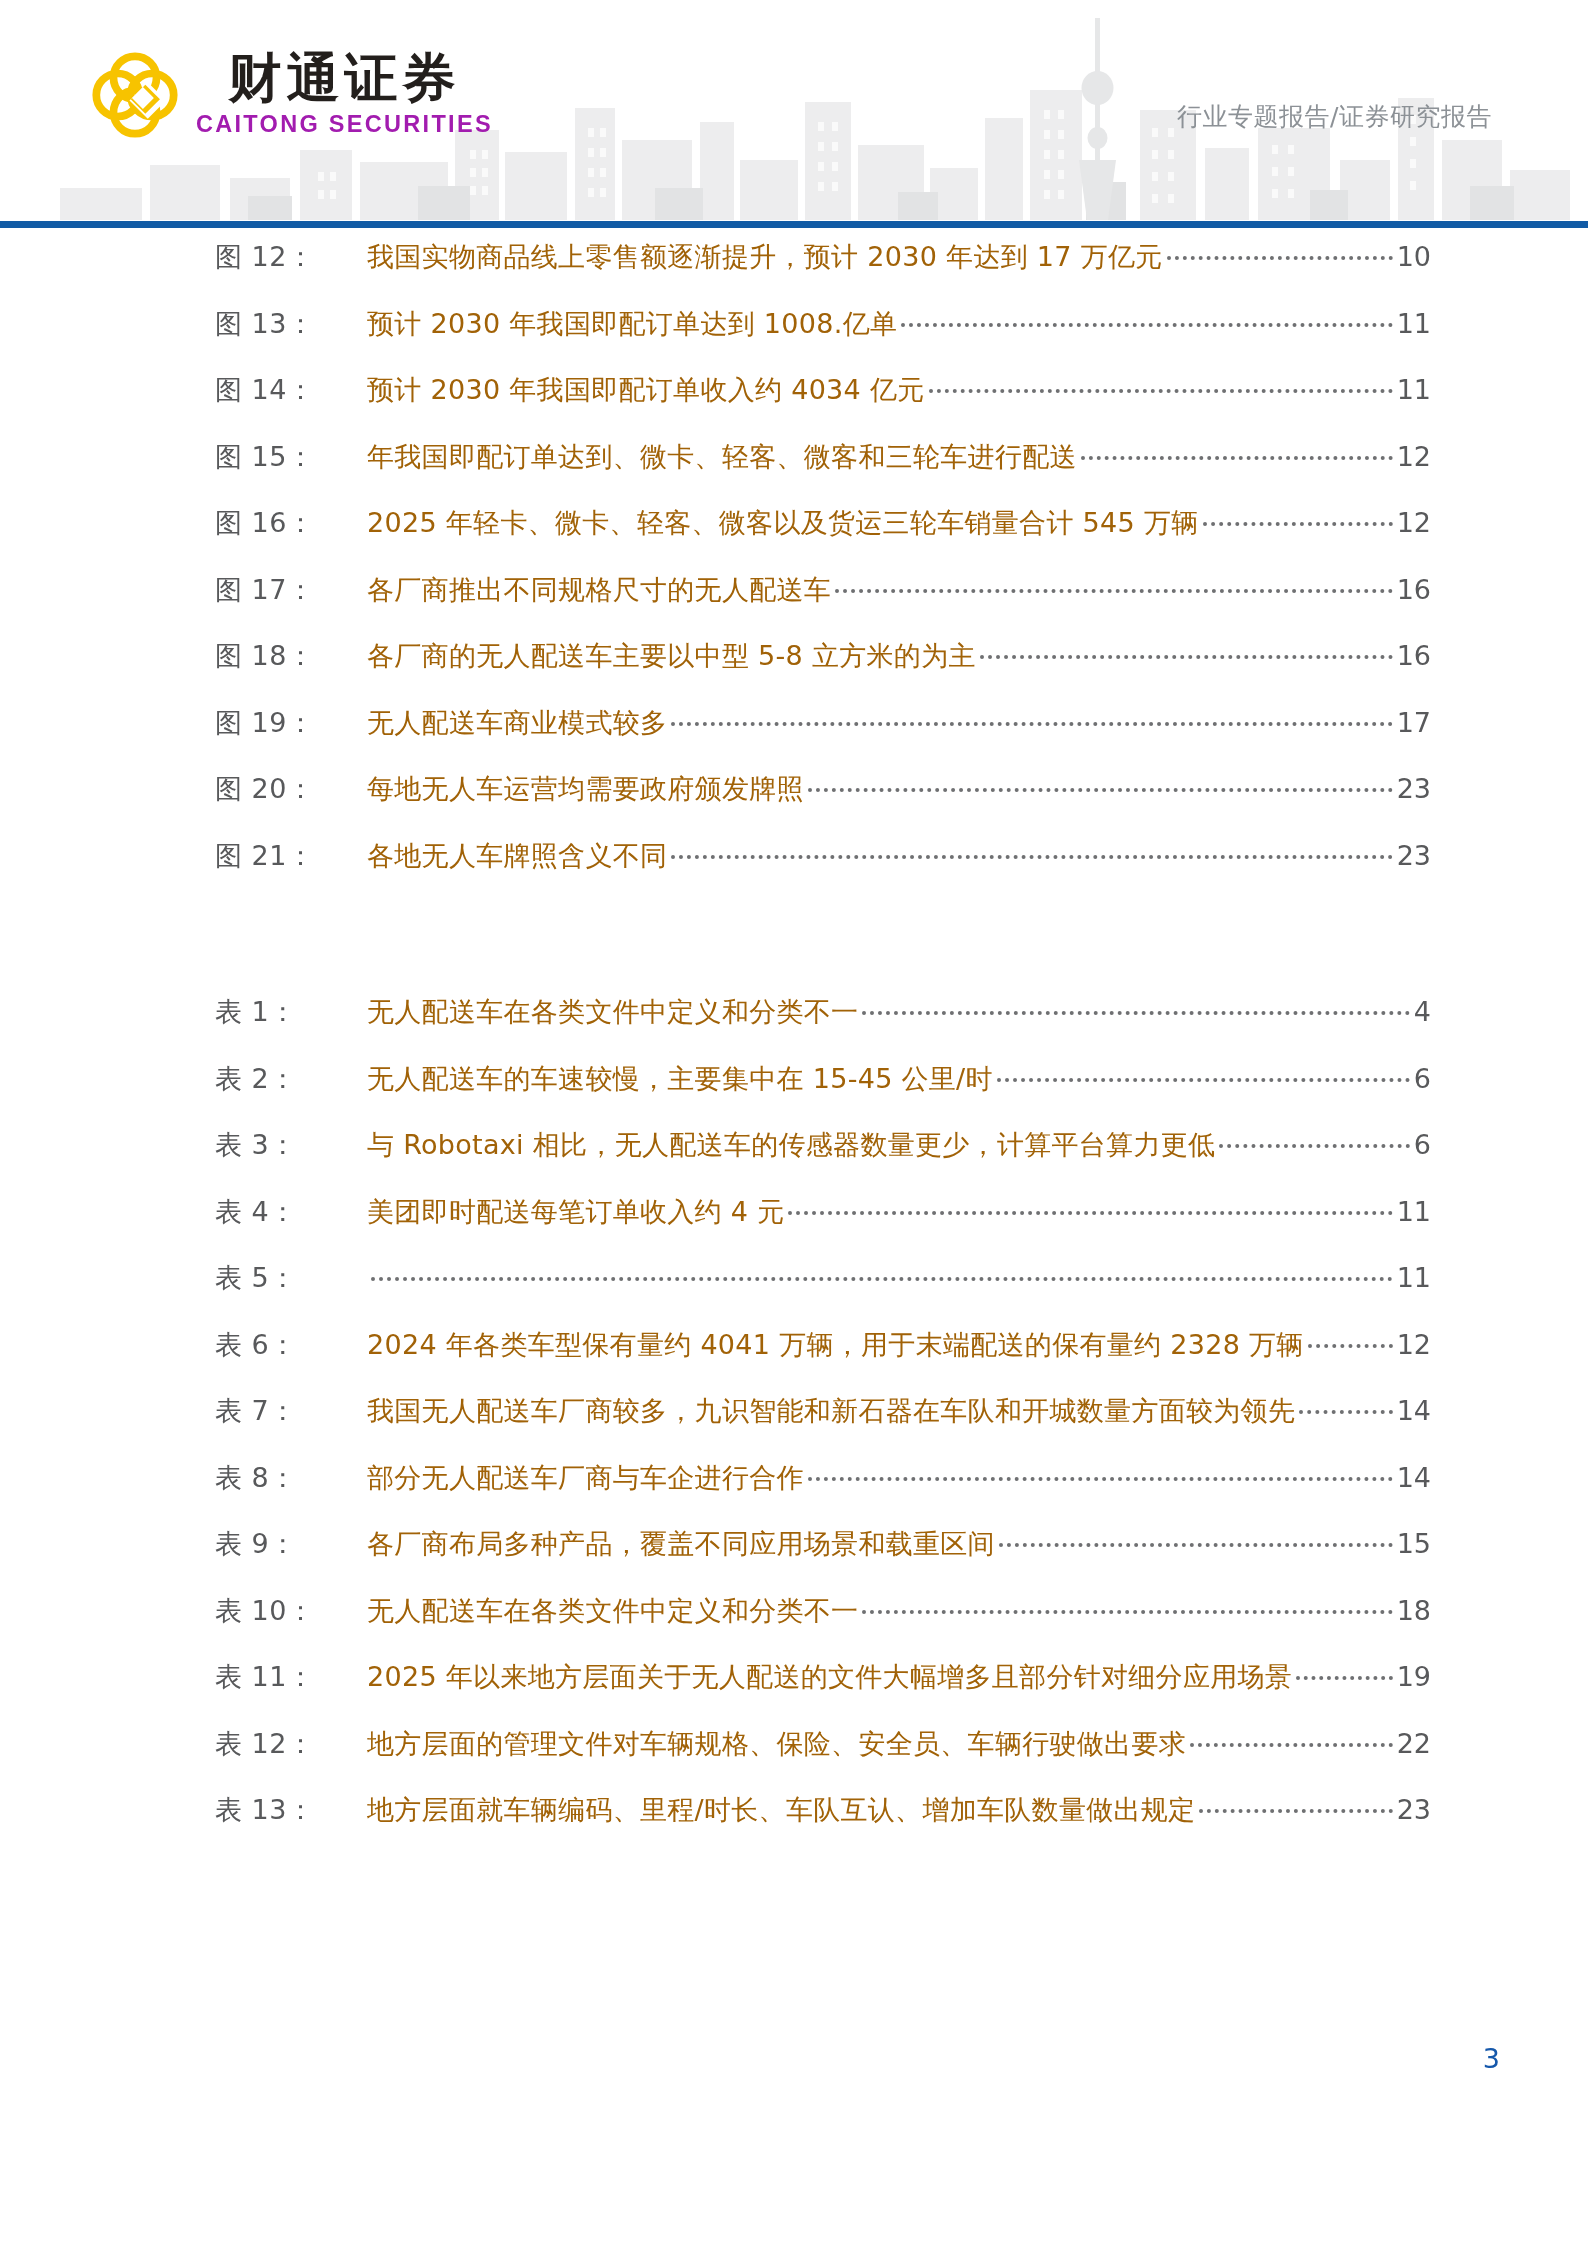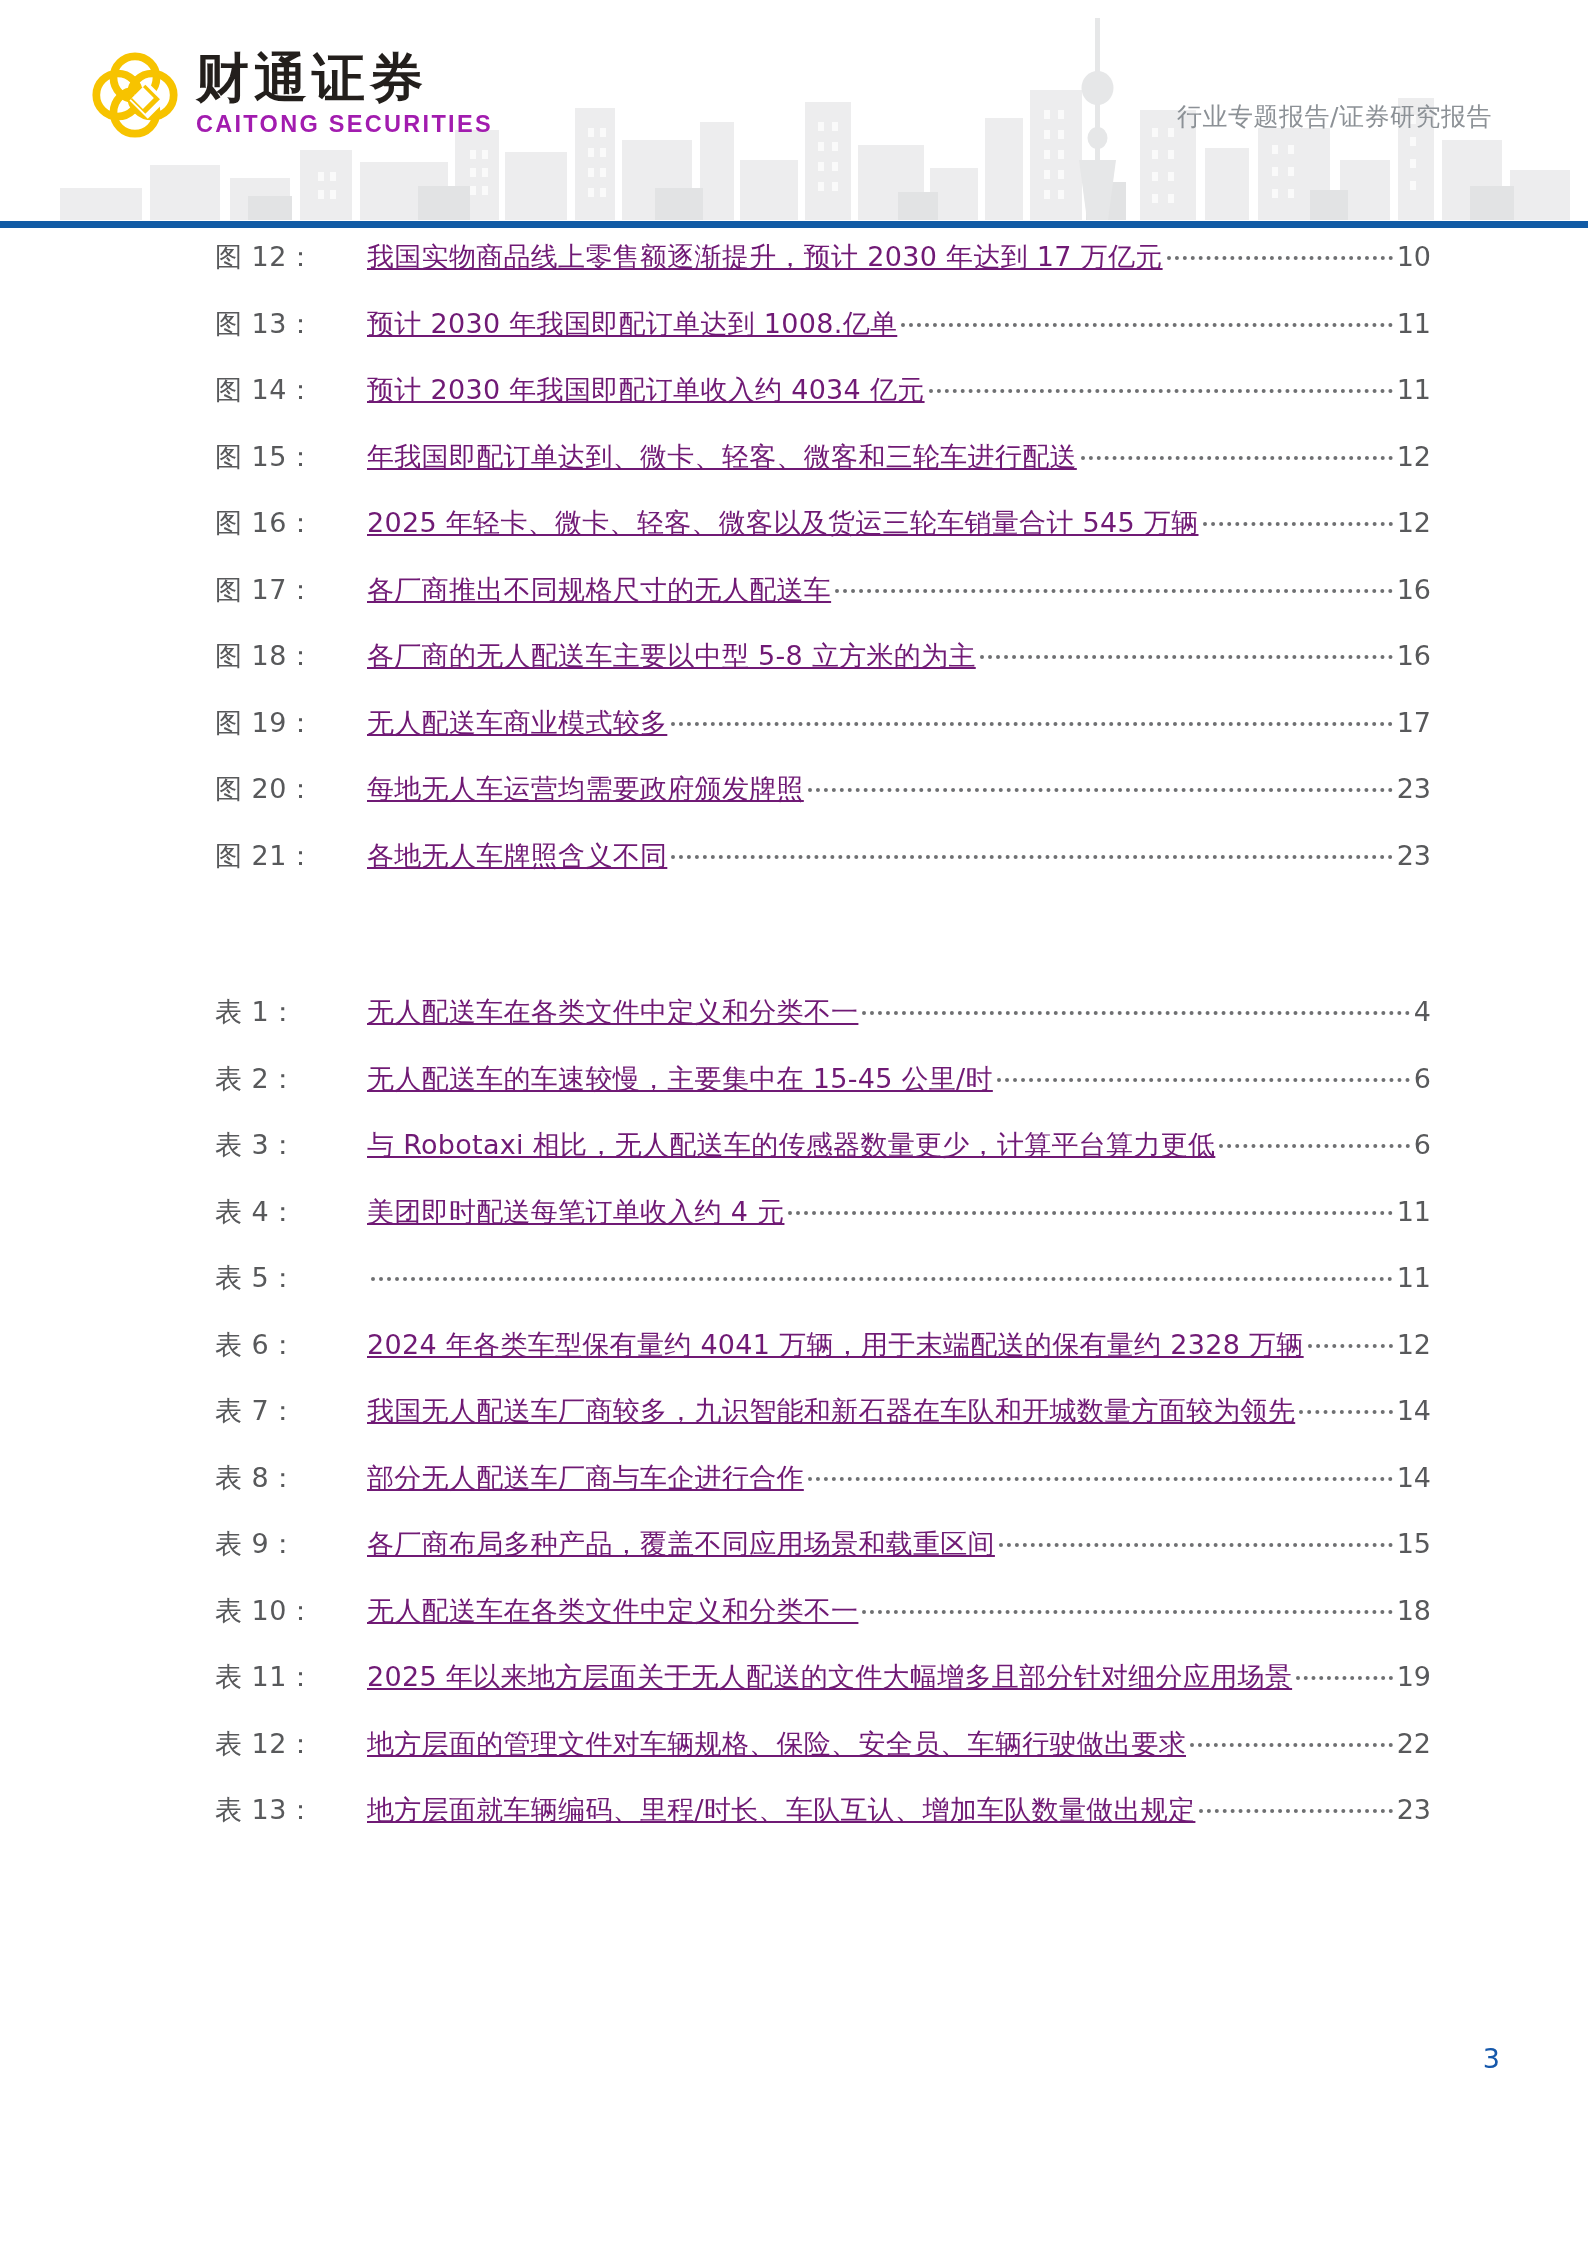--- a/index.html
+++ b/index.html
@@ -43,21 +43,21 @@
   .logo-mark {
     width: 86px;
     height: 86px;
     position: relative;
     flex: none;
     margin-top: 2px;
   }
   .logo-text-block {
     display: flex;
     flex-direction: column;
-    align-items: flex-start;
+    align-items: center;
   }
   .logo-cn {
     font-family: "DejaVu Sans", "Liberation Sans", sans-serif;
     font-size: 53px;
     font-weight: 700;
     letter-spacing: 5px;
     color: #231f1c;
     line-height: 1.06;
     white-space: nowrap;
   }
@@ -113,24 +113,23 @@
     width: 152px;
     font-family: "DejaVu Sans", "Liberation Sans", sans-serif;
     font-size: 27px;
     color: #58595b;
     white-space: nowrap;
     letter-spacing: 0.5px;
   }
   .toc-desc {
     font-family: "DejaVu Sans", "Liberation Sans", sans-serif;
     font-size: 27px;
-    color: #701a75;
+    color: #a16207;
     white-space: nowrap;
     letter-spacing: 0.3px;
-    text-decoration: underline;
   }
   .toc-leader {
     flex: 1 1 auto;
     position: relative;
     height: 27px;
     margin: 0 4px;
     overflow: hidden;
     min-width: 8px;
   }
   .toc-leader::after {

